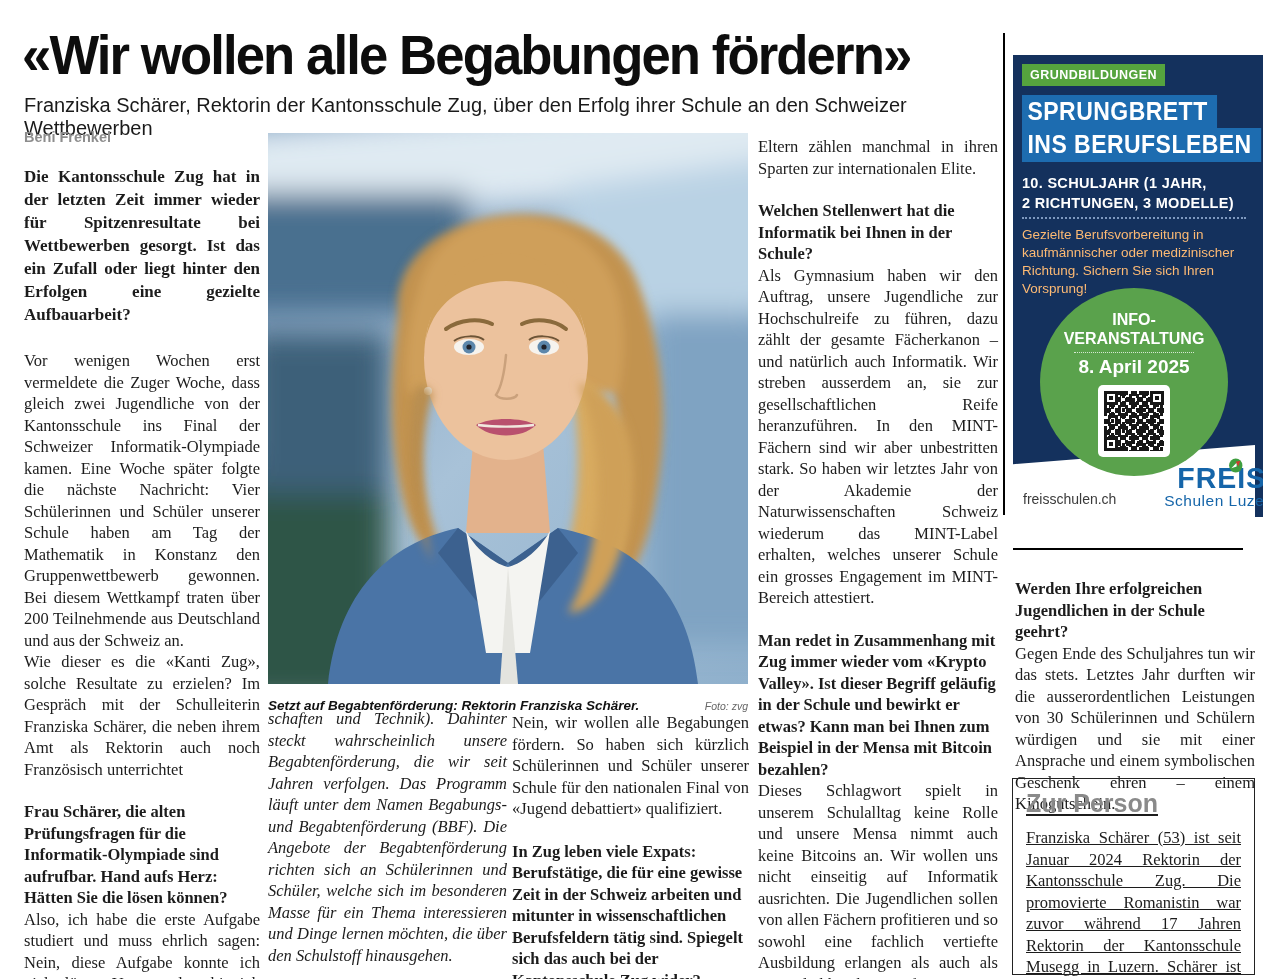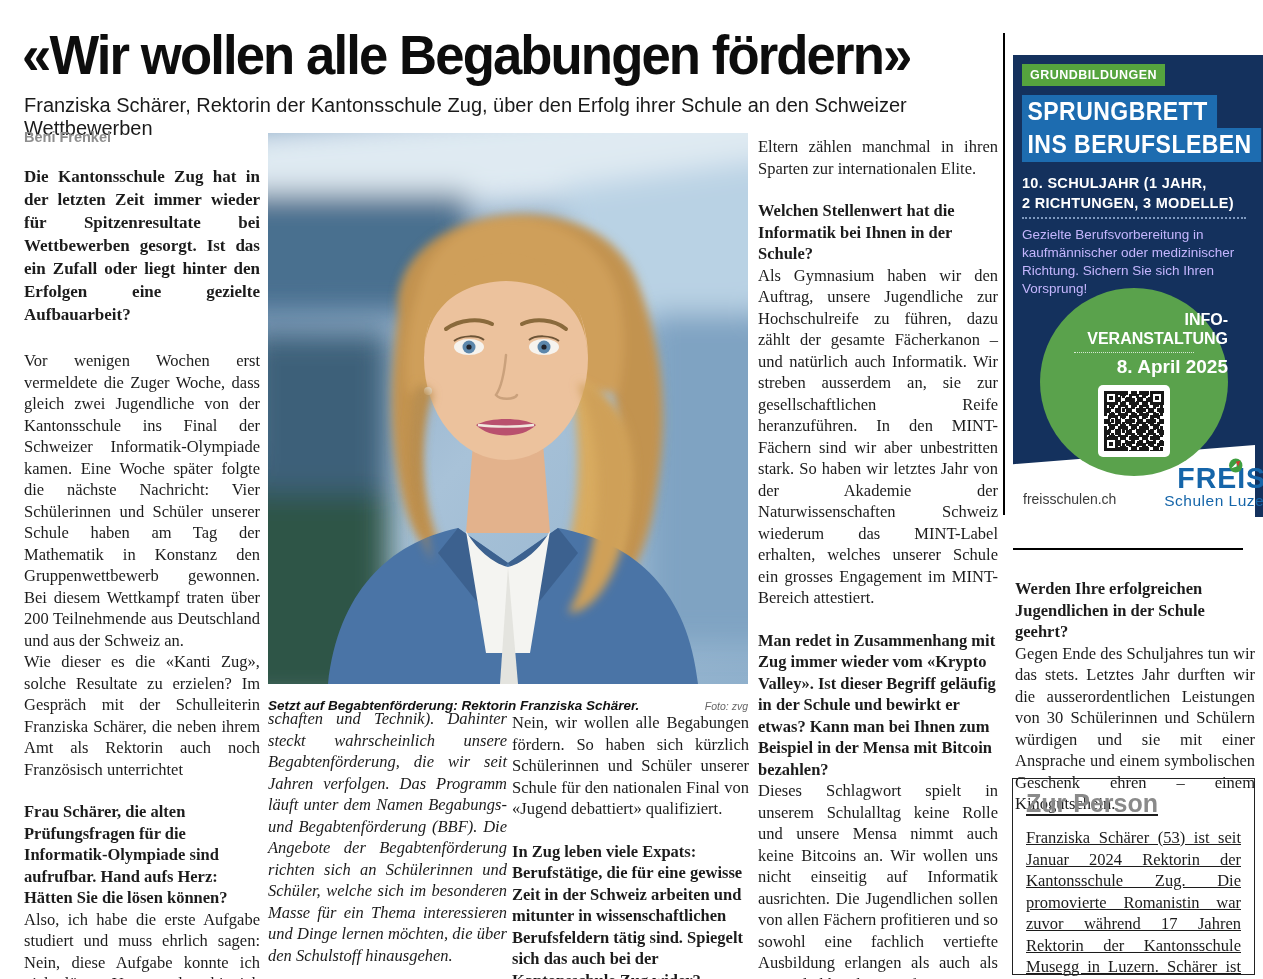--- a/index.html
+++ b/index.html
@@ -44,26 +44,26 @@
             font-weight:bold;font-size:12.5px;padding:4px 8px;letter-spacing:.5px;}
   .ad-t1,.ad-t2{position:absolute;left:9px;background:#1d6cb0;color:#fff;font-weight:bold;
             font-size:25px;letter-spacing:.5px;padding:2px 10px 3px 6px;
             transform:scaleX(.92);transform-origin:left top;white-space:nowrap;}
   .ad-t1{top:40px;}
   .ad-t2{top:73px;}
   .ad-sub{position:absolute;left:9px;top:118px;color:#fff;font-weight:bold;
           font-size:14.5px;line-height:20px;letter-spacing:.3px;}
   .ad-dots{position:absolute;left:9px;top:162px;width:224px;
            border-top:2px dotted #7e99bf;}
-  .ad-body{position:absolute;left:9px;top:171px;width:220px;color:#c4b5fd;
+  .ad-body{position:absolute;left:9px;top:171px;width:220px;color:#fdba74;
            font-size:13.5px;line-height:18px;}
   .ad-band{position:absolute;left:0;bottom:0;width:242px;height:80px;background:#fff;
            clip-path:polygon(0 34%,100% 10%,100% 100%,0 100%);z-index:1;}
   .ad-circle{position:absolute;left:27px;top:233px;width:188px;height:188px;
-             border-radius:50%;background:#5aa24c;z-index:2;text-align:right;color:#fff;}
+             border-radius:50%;background:#5aa24c;z-index:2;text-align:center;color:#fff;}
   .ev1{margin-top:22px;font-weight:bold;font-size:16px;line-height:19px;}
   .ev-dots{width:120px;margin:4px auto 3px;border-top:1.5px dotted rgba(255,255,255,.75);}
   .ev-date{font-weight:bold;font-size:19px;}
   .qr{width:72px;height:72px;background:#fff;border-radius:5px;margin:7px auto 0;
       padding:6px;box-sizing:border-box;position:relative;}
   .qr-inner{width:100%;height:100%;position:relative;
      background-image:
        conic-gradient(#161616 25%,transparent 0 50%,#161616 0 75%,transparent 0),
        conic-gradient(transparent 25%,#161616 0 50%,transparent 0 75%,#161616 0);
      background-size:11px 11px,7px 7px;}

